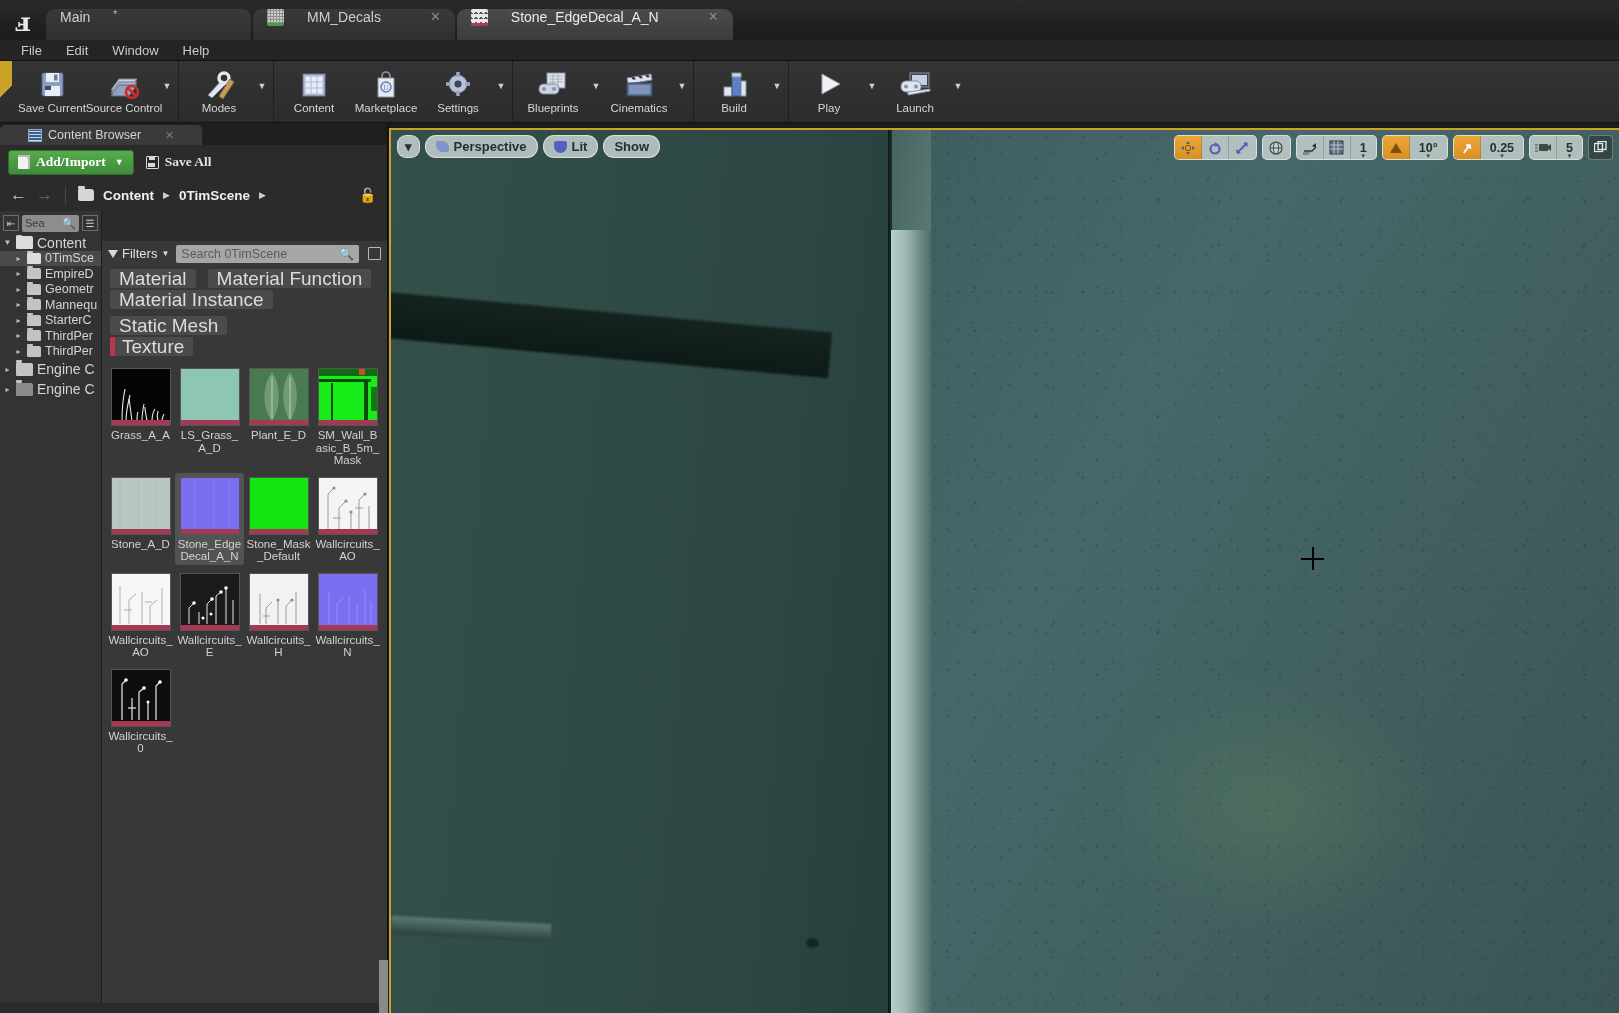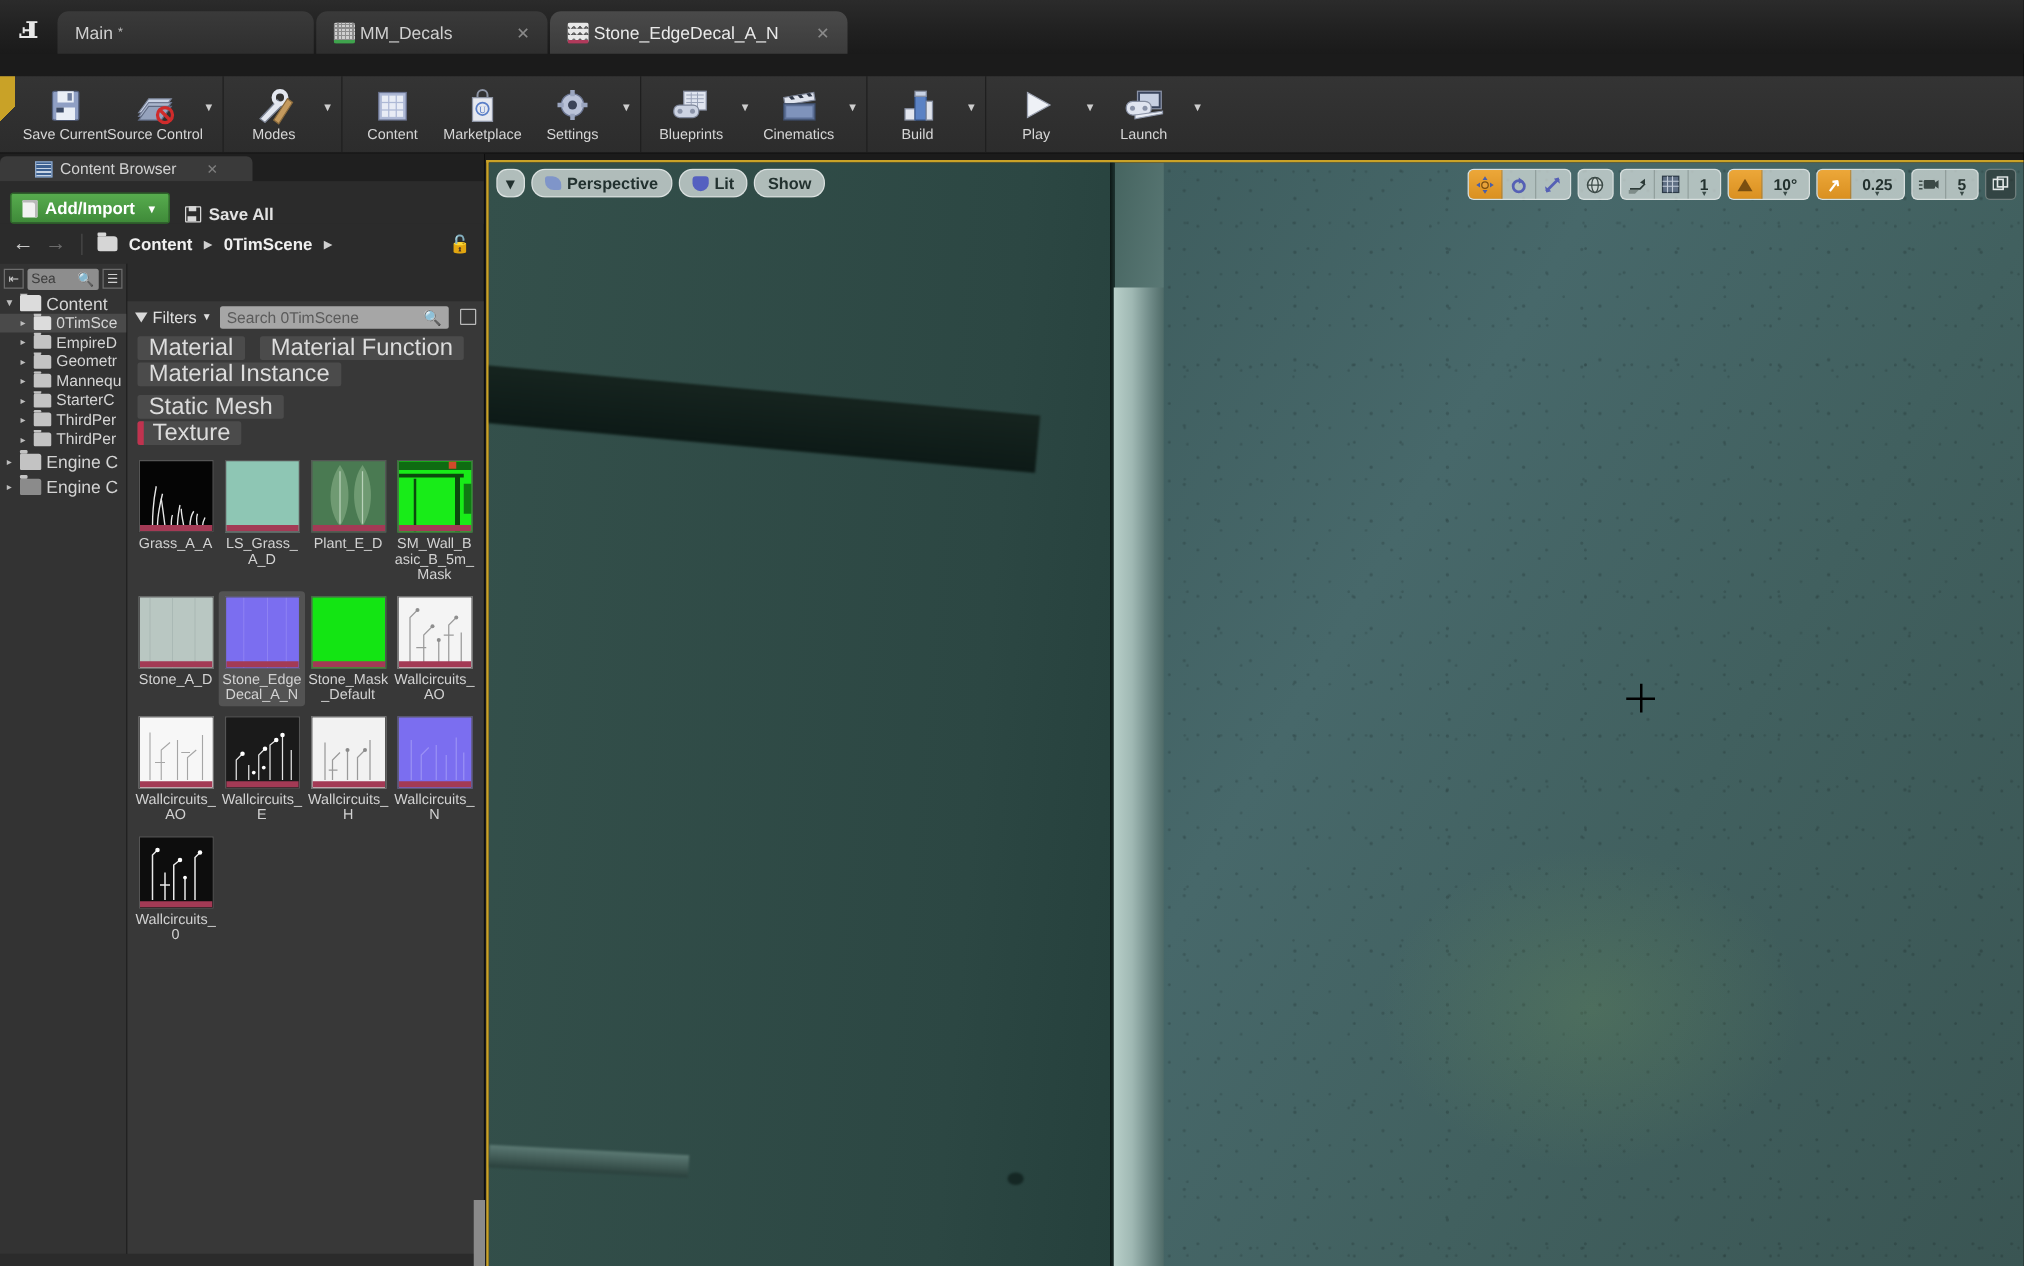--- a/index.html
+++ b/index.html
@@ -12,21 +12,21 @@
   .titlebar {
     position:absolute; left:0; top:0; width:1619px; height:43px;
     background:linear-gradient(180deg,#2b2b2b 0%,#202020 60%,#1a1a1a 100%);
     display:flex; align-items:flex-end;
   }
   .ue-logo {
     width:46px; height:43px; display:flex; align-items:center; justify-content:center;
     color:#e8e8e8; font-size:26px; font-family:"DejaVu Serif", serif; font-weight:bold;
   }
   .tab {
-    position:relative; height:34px; display:flex; align-items:center; gap:4px;
+    position:relative; height:34px; display:flex; align-items:flex-start; gap:23px;
     padding:0 14px 0 14px; border-radius:9px 9px 0 0;
     background:linear-gradient(180deg,#3a3a3a,#2e2e2e);
     font-size:14px; color:#cfcfcf; margin-right:2px; min-width:110px;
   }
   .tab.active { background:linear-gradient(180deg,#4a4a4a,#3b3b3b); color:#eaeaea; }
   .tab .tab-x { margin-left:auto; padding-left:26px; color:#8a8a8a; font-size:13px; }
   .tab-ico { width:17px; height:17px; border-radius:2px; flex:0 0 auto; display:block; }
   .ico-blueprint { background:#cfcfcf; border-bottom:3px solid #3fa34d;
       background-image:repeating-linear-gradient(0deg,#8d8d8d 0 1px,transparent 1px 3px),
                        repeating-linear-gradient(90deg,#8d8d8d 0 1px,transparent 1px 3px); }
@@ -56,21 +56,21 @@
 
   
   .cb-panel { position:absolute; left:0; top:123px; width:388px; height:890px; background:#2b2b2b; border-right:1px solid #0d0d0d;}
   .cb-tabstrip { height:22px; background:#1f1f1f; display:flex; align-items:flex-end; }
   .cb-tab { height:20px; display:flex; align-items:center; gap:6px; padding:0 28px; border-radius:5px 5px 0 0;
             background:#3a3a3a; font-size:12.5px; color:#d2d2d2; }
   .cb-tab .tab-x { margin-left:18px; color:#7e7e7e; font-size:11px; }
   .ico-cbrowser { width:14px;height:13px; background:#3b5f8f; border:1px solid #8fa8c8;
      background-image:repeating-linear-gradient(0deg,#c7d4e4 0 1px,transparent 1px 3px); }
 
-  .cb-actionrow { height:34px; display:flex; align-items:flex-end; padding:0 8px; gap:12px; background:#2b2b2b; }
+  .cb-actionrow { height:34px; display:flex; align-items:center; padding:0 8px; gap:12px; background:#2b2b2b;font-family:Liberation Serif, serif; }
   .btn-add {
     height:25px; display:flex; align-items:center; gap:6px; padding:0 9px; border-radius:3px;
     background:linear-gradient(180deg,#57ac4e,#3f8a39); border:1px solid #2e6b2a;
     font-size:13.5px; font-weight:bold; color:#fff;
   }
   .add-ico { width:12px;height:14px; background:#f2f2f2; border-radius:1px;
              box-shadow:inset -3px 3px 0 -1px #b9b9b9; }
   .btn-saveall { display:flex; align-items:center; gap:6px; font-size:13.5px; font-weight:bold; color:#e2e2e2; }
   .floppy { width:13px;height:13px; border:1.6px solid #d8d8d8; position:relative; border-radius:1px;}
   .floppy:before{content:"";position:absolute;left:2px;top:-1px;width:6px;height:4px;background:#d8d8d8;}
@@ -220,20 +220,26 @@
       <span class="tab-x">✕</span>
     </div>
 
     <div class="tab active" style="min-width:190px;">
       <span class="tab-ico ico-texture"></span>
       <span>Stone_EdgeDecal_A_N</span>
       <span class="tab-x">✕</span>
     </div>
   </div>
 
+  <div class="menubar">
+    <div class="mi">File</div>
+    <div class="mi">Edit</div>
+    <div class="mi">Window</div>
+    <div class="mi">Help</div>
+  </div>
 
   <div class="maintoolbar">
     <div class="tb-corner"></div>
 
     <div class="tb-grp">
       <div class="tb-btn">
         <svg class="tb-ico" viewBox="0 0 38 30">
           <rect x="9" y="3" width="21" height="23" rx="1.5" fill="#8f9fc4" stroke="#55627f"></rect>
           <rect x="13" y="3" width="13" height="9" fill="#e9eef6"></rect>
           <rect x="21" y="4.5" width="3.5" height="6" fill="#6d7c9c"></rect>

